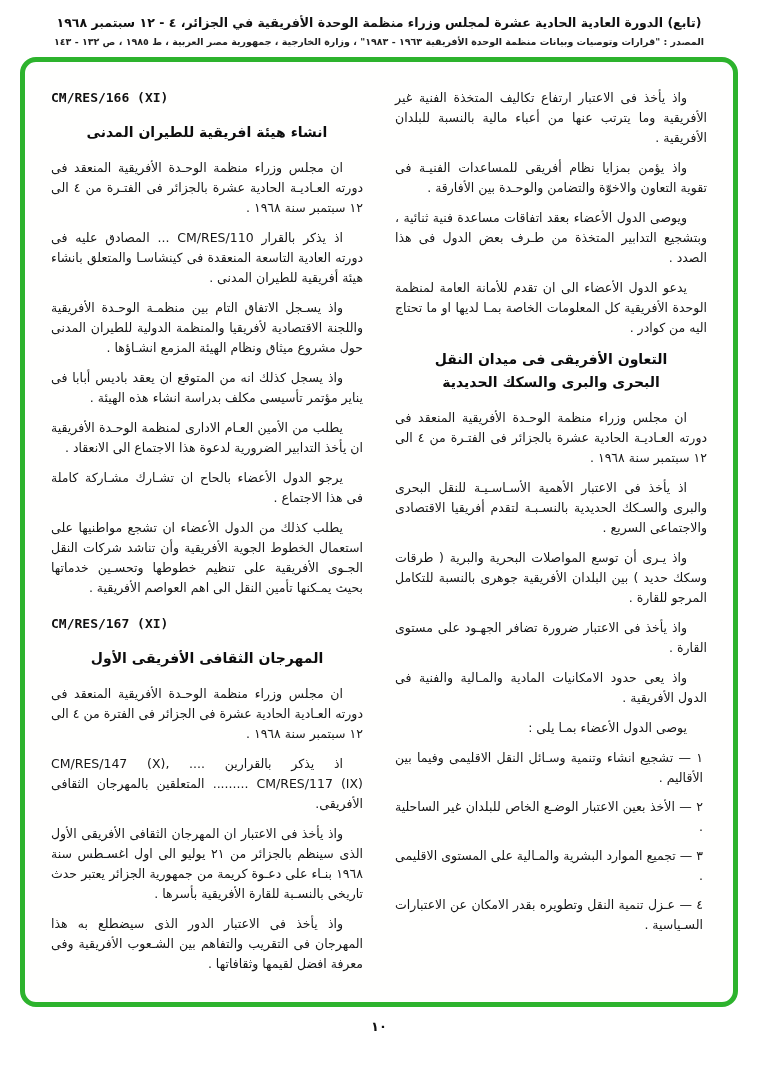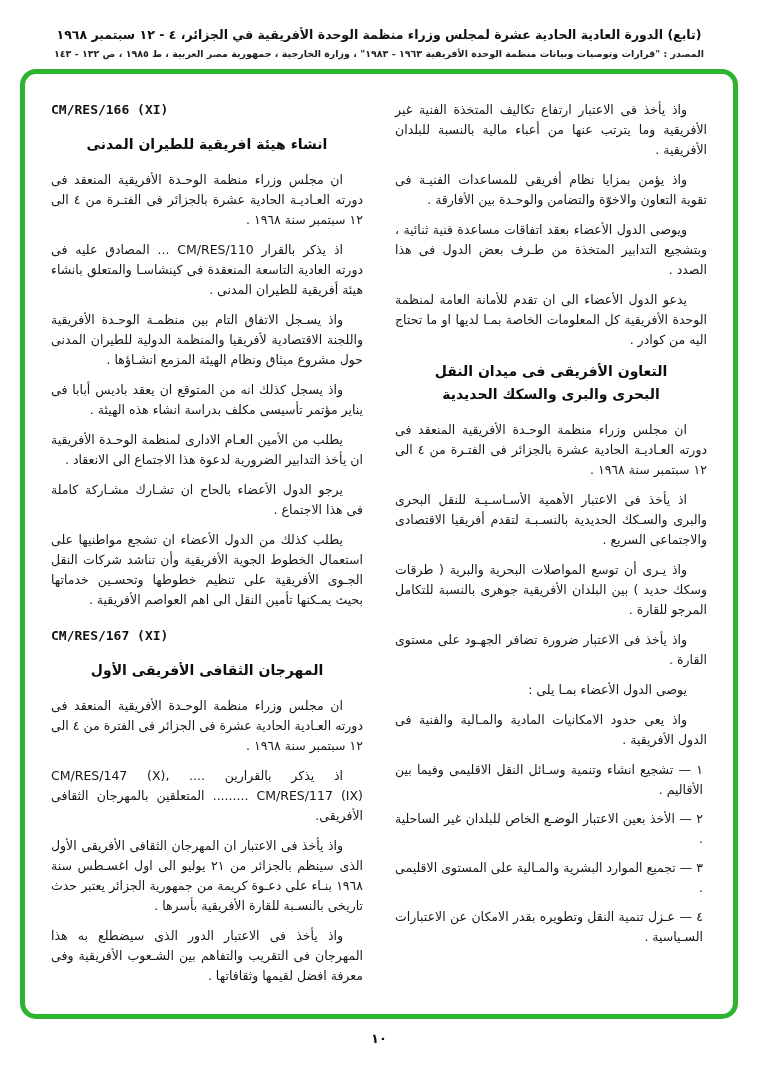--- a/index.html
+++ b/index.html
@@ -2,21 +2,21 @@
 <html lang="ar" dir="rtl"><head>
 <meta charset="utf-8">
 <style>
   * { margin:0; padding:0; box-sizing:border-box; }
   html, body { background:#ffffff; }
   body {
     width:758px; min-height:1078px; margin:0 auto;
     font-family:"DejaVu Sans","Liberation Sans",sans-serif;
     color:#161616; direction:rtl;
   }
-  .page { padding:24px 10px 6px; }
+  .page { padding:12px 10px 6px; }
 
   .header { text-align:center; margin:0 4px 6px; }
   .header-title { font-weight:bold; font-size:12.5px; line-height:1.7; color:#111; }
   .header-source { font-weight:bold; font-size:9.5px; margin-top:3px; color:#222; }
 
   .content-frame {
     border:5px solid #2db32d;
     border-radius:16px;
     margin:10px 10px 0;
     padding:26px 26px 18px;
@@ -71,23 +71,23 @@
       <p class="para">ويوصى الدول الأعضاء بعقد اتفاقات مساعدة فنية ثنائية ، وبتشجيع التدابير المتخذة من طـرف بعض الدول فى هذا الصدد .</p>
       <p class="para">يدعو الدول الأعضاء الى ان تقدم للأمانة العامة لمنظمة الوحدة الأفريقية كل المعلومات الخاصة بمـا لديها او ما تحتاج اليه من كوادر .</p>
 
       <h2 class="res-title">التعاون الأفريقى فى ميدان النقل
 البحرى والبرى والسكك الحديدية</h2>
 
       <p class="para">ان مجلس وزراء منظمة الوحـدة الأفريقية المنعقد فى دورته العـاديـة الحادية عشرة بالجزائر فى الفتـرة من ٤ الى ١٢ سبتمبر سنة ١٩٦٨ .</p>
       <p class="para">اذ يأخذ فى الاعتبار الأهمية الأسـاسـيـة للنقل البحرى والبرى والسـكك الحديدية بالنسـبـة لتقدم أفريقيا الاقتصادى والاجتماعى السريع .</p>
       <p class="para">واذ يـرى أن توسع المواصلات البحرية والبرية ( طرقات وسكك حديد ) بين البلدان الأفريقية جوهرى بالنسبة للتكامل المرجو للقارة .</p>
       <p class="para">واذ يأخذ فى الاعتبار ضرورة تضافر الجهـود على مستوى القارة .</p>
+      <p class="para">واذ يعى حدود الامكانيات المادية والمـالية والفنية فى الدول الأفريقية .</p>
+
       <p class="para">يوصى الدول الأعضاء بمـا يلى :</p>
-
-      <p class="para">واذ يعى حدود الامكانيات المادية والمـالية والفنية فى الدول الأفريقية .</p>
       <p class="rec">١ — تشجيع انشاء وتنمية وسـائل النقل الاقليمى وفيما بين الأقاليم .</p>
       <p class="rec">٢ — الأخذ بعين الاعتبار الوضـع الخاص للبلدان غير الساحلية .</p>
       <p class="rec">٣ — تجميع الموارد البشرية والمـالية على المستوى الاقليمى .</p>
       <p class="rec">٤ — عـزل تنمية النقل وتطويره بقدر الامكان عن الاعتبارات السـياسية .</p>
     </section>
 
     <section class="column">
       <div class="res-code first">CM/RES/166 (XI)</div>
       <h2 class="res-title">انشاء هيئة افريقية للطيران المدنى</h2>
 

